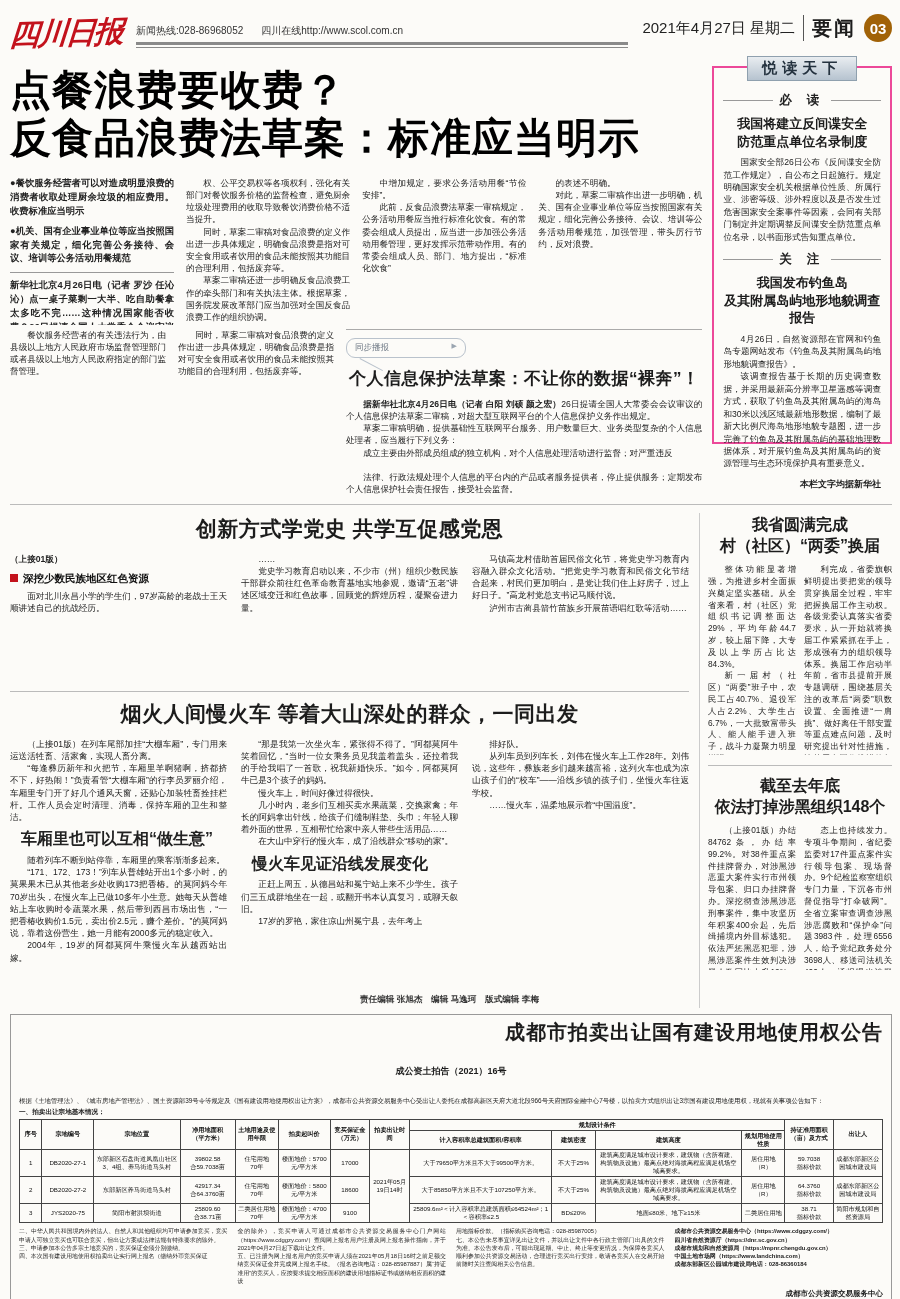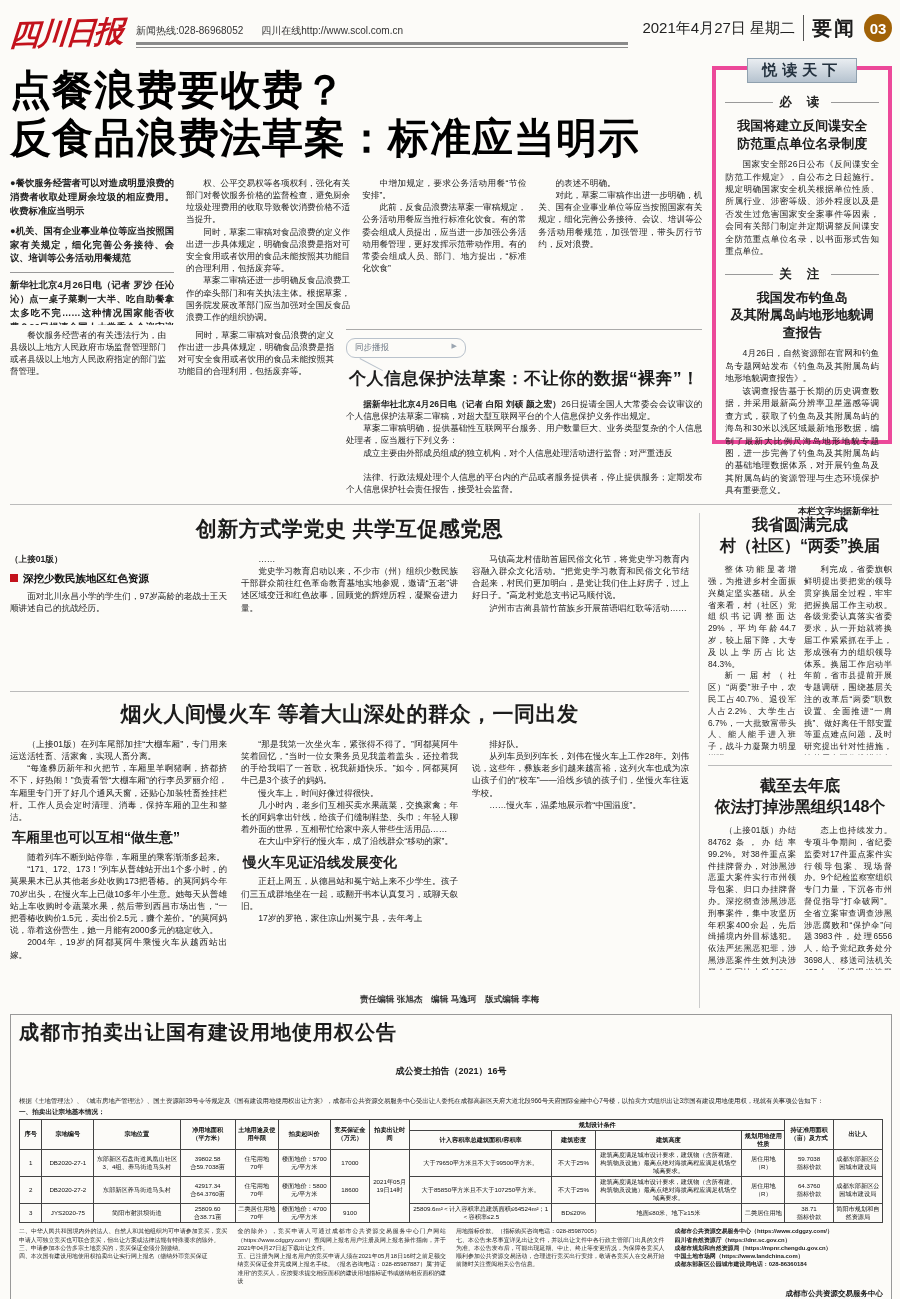--- a/index.html
+++ b/index.html
@@ -32,52 +32,52 @@
   .lead-bottom { display:flex; margin-top:4px; }
   .cont-cols { display:flex; gap:12px; width:336px; padding-right:12px; height:128px; overflow:hidden; }
   .sub-article { flex:1; border-top:1px solid #aaa; padding-top:6px; }
   .tag-box { display:inline-block; border:1px solid #b9c2cc; border-radius:9px; color:#6b7682; font-size:8.5px; padding:3px 8px; position:relative; min-width:120px; }
   .tag-icon { float:right; font-size:7px; color:#9aa5b0; }
   .tag-tail { display:block; width:26px; border-top:1px solid #b9c2cc; transform:rotate(28deg); transform-origin:left top; margin-left:14px; }
   .sub-headline { text-align:center; font-weight:900; font-size:17px; margin:8px 0 8px; letter-spacing:0.5px; }
   .sub-cols { display:flex; gap:12px; height:96px; overflow:hidden;flex-direction:column; }
 
   
-  .sidebar { width:180px; border:4px solid #ec4899; margin-left:2px; padding:16px 9px 6px; position:relative; height:378px; }
+  .sidebar { width:180px; border:2px solid #ec4899; margin-left:2px; padding:16px 9px 6px; position:relative; height:378px; }
   .sidebar-title { position:absolute; top:-12px; left:50%; transform:translateX(-50%); background:linear-gradient(#e9edf1,#b6c3cf); border:1px solid #8fa0ae; padding:2px 14px; font-family:"Liberation Serif","DejaVu Serif",serif; font-size:15px; font-weight:bold; letter-spacing:5px; color:#24323f; white-space:nowrap; }
   .orn { display:flex; align-items:center; gap:6px; margin:8px 0 6px; }
   .orn::before,.orn::after { content:""; flex:1; border-top:1px solid #999; }
   .orn-label { font-family:"Liberation Serif","DejaVu Serif",serif; font-weight:bold; font-size:12.5px; letter-spacing:6px; color:#222; }
   .sb-title { text-align:center; font-weight:bold; font-size:13px; line-height:1.35; margin:4px 0 6px; }
   .sb-body { font-size:8.6px; line-height:1.45; text-align:justify; }
   .sb-body p { text-indent:2em; }
   .sb-credit { text-align:right; font-weight:bold; font-size:9px; margin-top:8px; }
 
   
   .mid-rule { border-top:1px solid #bbb; margin:10px 0 8px; }
   .mid-wrap { display:flex; }
   .mid-left { width:690px; padding-right:10px; border-right:1px solid #ccc; }
   .mid-right { width:192px; padding-left:8px; }
   .band-headline { text-align:center; font-weight:900; font-size:21px; margin:2px 0 10px; letter-spacing:0.5px; }
   .band-cols { display:flex; gap:14px; height:128px; overflow:hidden; }
   .band2-cols { height:252px; }
   .cont-tag { font-weight:bold; }
   .red-subhead { font-weight:bold; font-size:10.5px; color:#111; margin:6px 0 4px; text-indent:0 !important; }
   .red-subhead::before { content:""; display:inline-block; width:8px; height:8px; background:#c3121c; margin-right:5px; }
-  .col-subhead { font-weight:bold; font-size:14px; text-indent:0 !important; margin:5px 2px 3px; }
+  .col-subhead { font-weight:bold; font-size:16px; text-indent:0 !important; margin:5px 11px 3px; }
   .mr-headline { text-align:center; font-weight:900; font-size:16px; line-height:1.3; margin:2px 0 8px; }
   .mr-cols { display:flex; gap:8px; overflow:hidden; }
   .mr-cols .col { font-size:8.3px; }
   .mr-art1 { height:242px; overflow:hidden; }
   .mr-art2 { height:196px; overflow:hidden; }
   .credits { font-size:8.6px; font-weight:bold; color:#333; text-align:right; padding:4px 150px 2px 0; }
 
   
   .announce { border:1px solid #999; margin-top:6px; padding:4px 8px 4px; background:#fcfbf8; }
-  .ann-title { text-align:left; font-weight:900; font-size:20px; letter-spacing:1px; }
+  .ann-title { text-align:right; font-weight:900; font-size:20px; letter-spacing:1px; }
   .ann-docno { text-align:center; font-weight:bold; font-size:9px; margin:19px 0; }
   .ann-intro { font-size:6.4px; line-height:1.4; color:#222; }
   .ann-label { font-size:6.6px; font-weight:bold; margin:2px 0; }
   table.land { width:100%; border-collapse:collapse; table-layout:fixed; }
   table.land th, table.land td { border:1px solid #444; font-size:6.2px; line-height:1.3; padding:1px 2px; text-align:center; vertical-align:middle; white-space:pre-line; word-break:break-all; color:#111; }
   table.land th { font-weight:bold; }
   .notes { display:flex; gap:10px; margin-top:4px; }
   .note-col { flex:1; font-size:5.9px; line-height:1.4; text-align:justify; color:#222; white-space:pre-line; }
   .note-col.links { text-align:left; font-weight:bold; }
   .signature { text-align:right; font-size:7.5px; font-weight:bold; margin-top:3px; line-height:1.5; }

